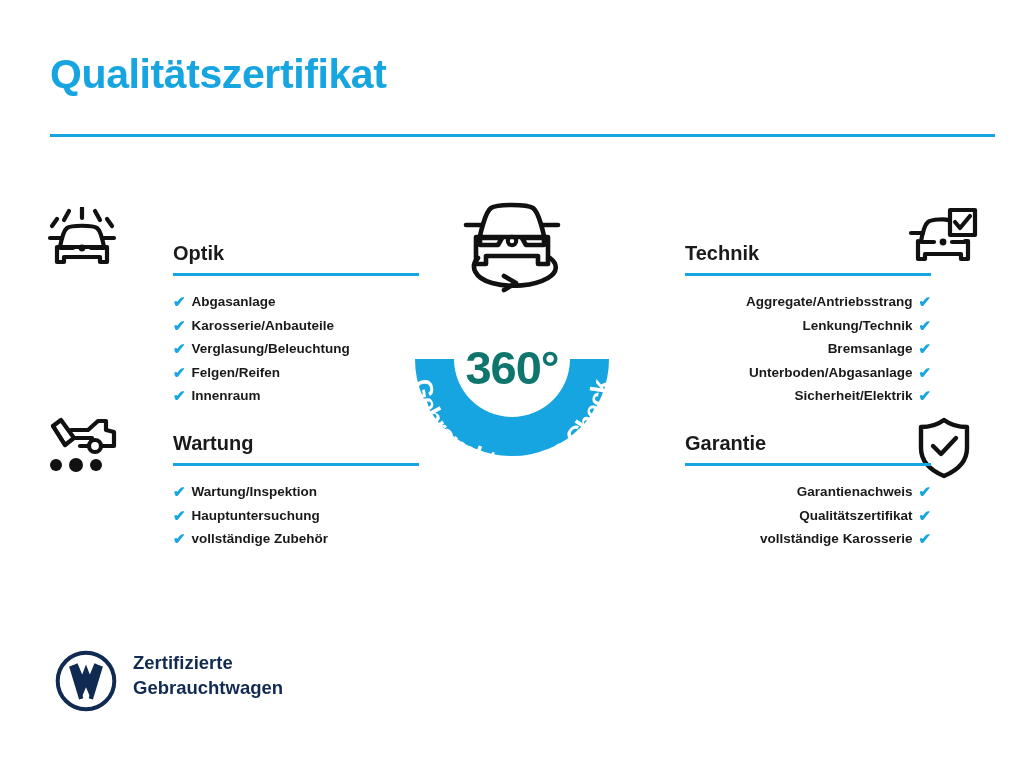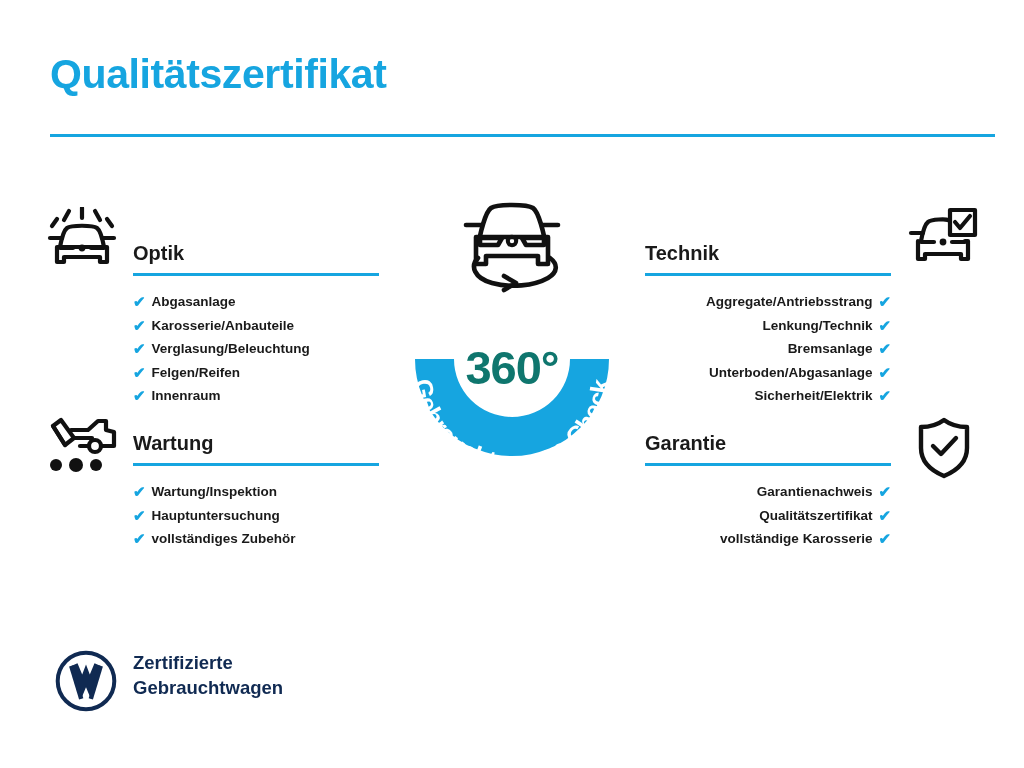--- a/index.html
+++ b/index.html
@@ -36,20 +36,21 @@
     left: 50px;
     top: 134px;
     width: 945px;
     height: 3px;
     background: #16A5E0;
   }
 
   
   .section {
     position: absolute;
+    margin-left: 40px;
   }
   .sec-head {
     position: relative;
     height: 42px;
   }
   .sec-title {
     font-size: 20px;
     font-weight: bold;
     color: #1A1A1A;
     line-height: 30px;
@@ -260,21 +261,21 @@
       <li class="item">
         <span class="check">✔</span>
         <span>Wartung/Inspektion</span>
       </li>
       <li class="item">
         <span class="check">✔</span>
         <span>Hauptuntersuchung</span>
       </li>
       <li class="item">
         <span class="check">✔</span>
-        <span>vollständiges Zubehör</span>
+        <span>vollständige Zubehör</span>
       </li>
     </ul>
   </div>
 
   <div class="section right" id="sec-technik">
     <div class="sec-head">
       <div class="sec-title">Technik</div>
       <div class="sec-rule"></div>
     </div>
     <ul class="items">

